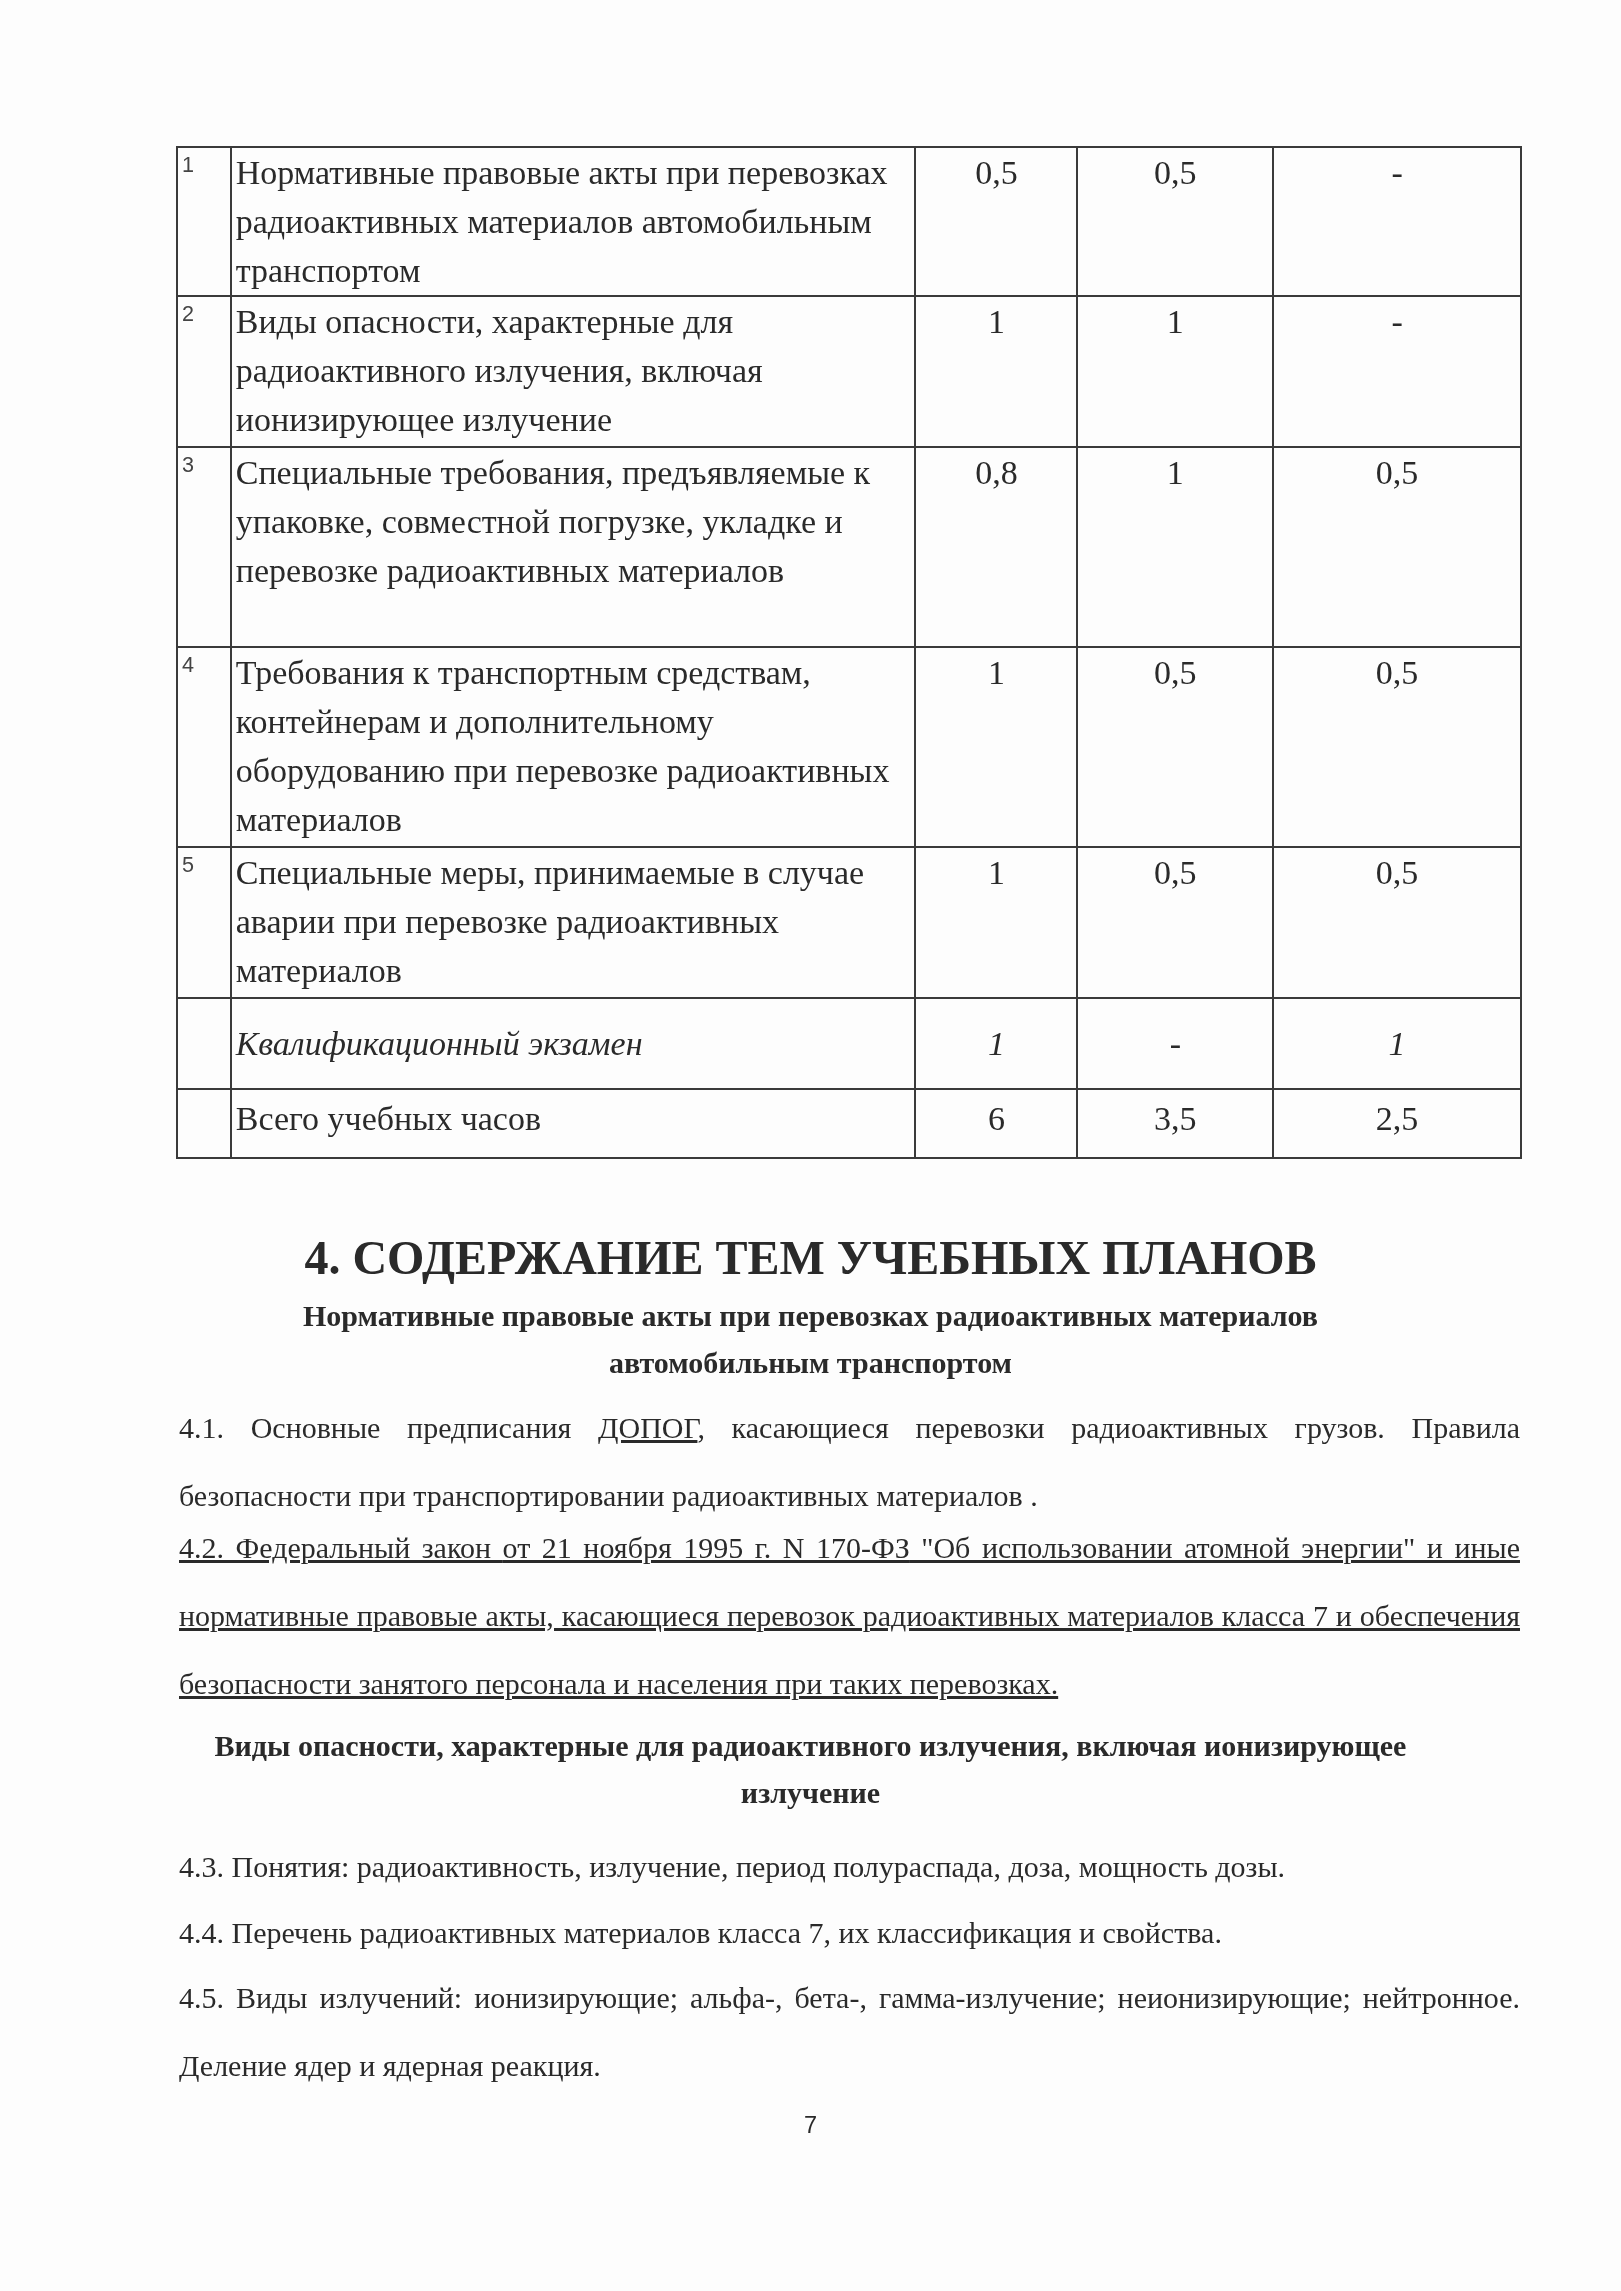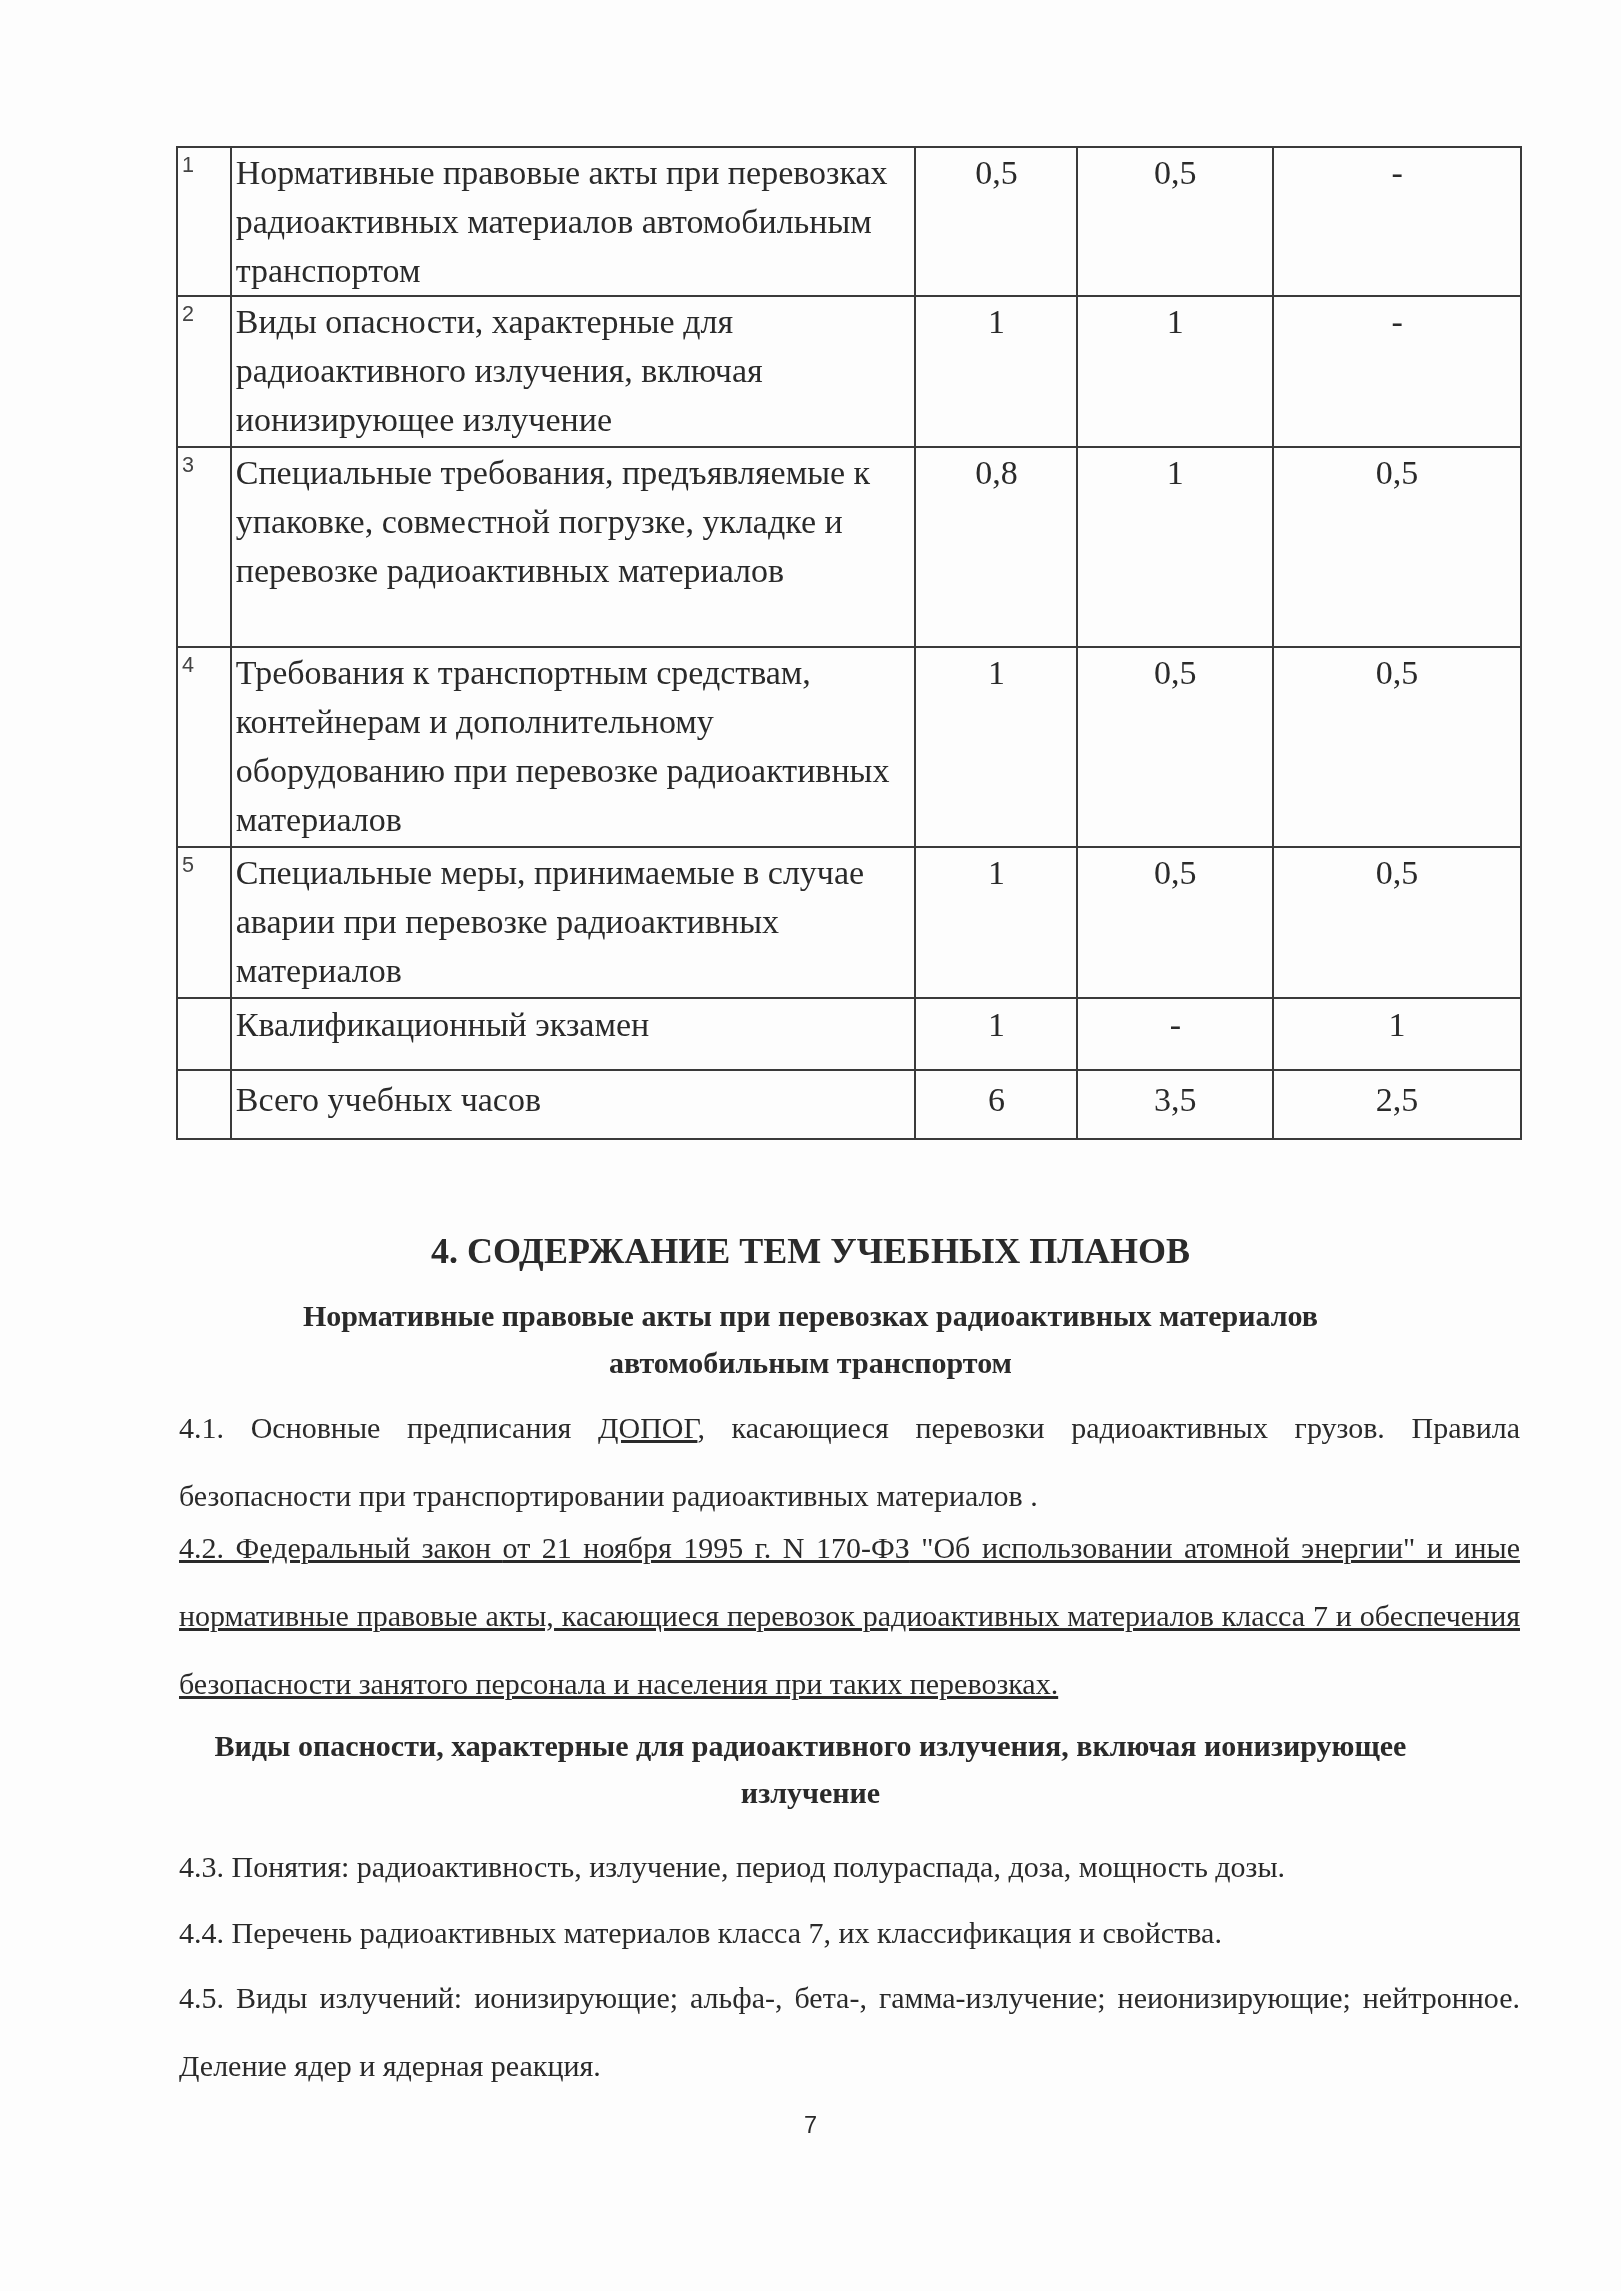--- a/index.html
+++ b/index.html
@@ -25,24 +25,24 @@
     td.name { width: 661px; padding-left: 3.9px; }
     td.val { text-align: center; }
     td.c1 { width: 149px; }
     td.c2 { width: 182px; }
     td.c3 { width: 233px; }
     tr.r1 td { height: 147px; }
     tr.r2 td { height: 149px; }
     tr.r3 td { height: 198px; }
     tr.r4 td { height: 198px; }
     tr.r5 td { height: 149px; }
-    tr.r6 td { height: 69px; padding-top: 1px; }
+    tr.r6 td { height: 69px; padding-top: 20px; font-style: italic; }
     tr.r7 td { height: 63px; padding-top: 4px; }
 
-    .h1 { position: absolute; left: 0; width: 1621px; top: 1230px; text-align: center; font-weight: bold; font-size: 36px; }
+    .h1 { position: absolute; left: 0; width: 1621px; top: 1230px; text-align: center; font-weight: bold; font-size: 48px; }
     .h2 { position: absolute; left: 196px; width: 1229px; text-align: center; font-weight: bold; font-size: 30px; line-height: 47px; }
     .p { position: absolute; left: 179px; width: 1341px; font-size: 30px; line-height: 68px; text-align: justify; }
     .p u { text-decoration: underline; }
     .pagenum { position: absolute; left: 0; width: 1621px; top: 2112px; text-align: center; font-family: "Liberation Sans", sans-serif; font-size: 23.5px; }
   </style>
 </head>
 <body>
 
 <div class="page">
 

